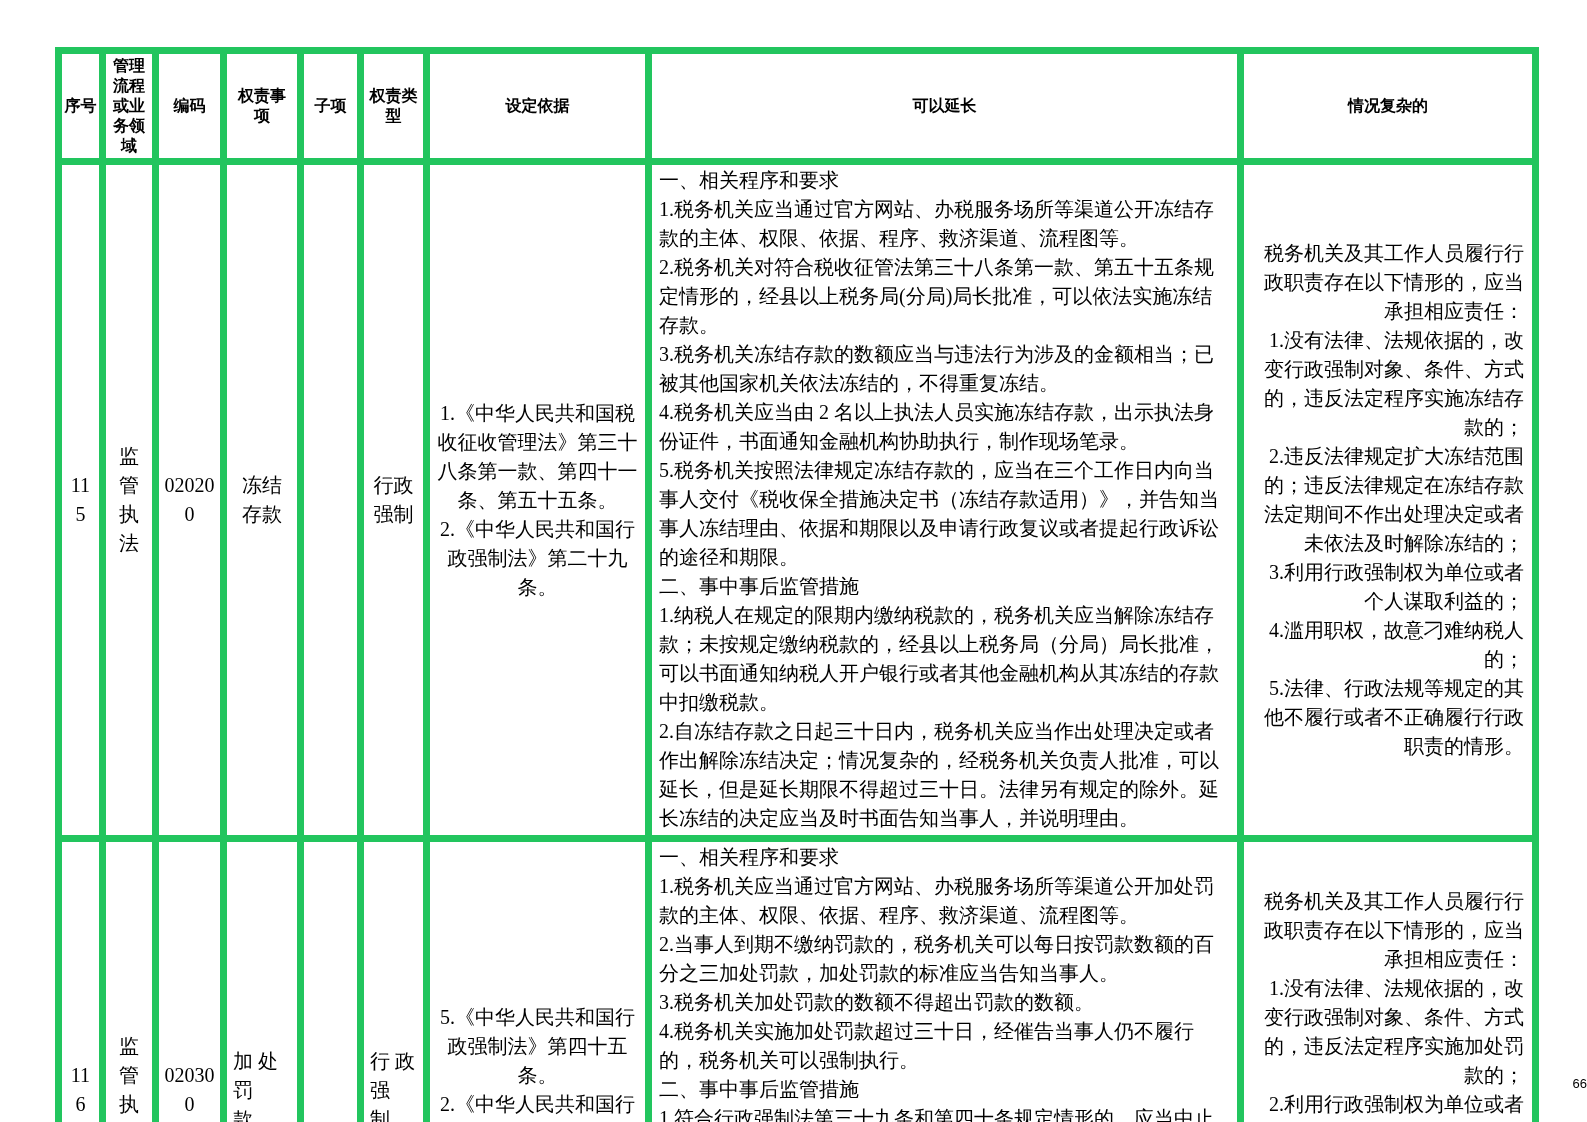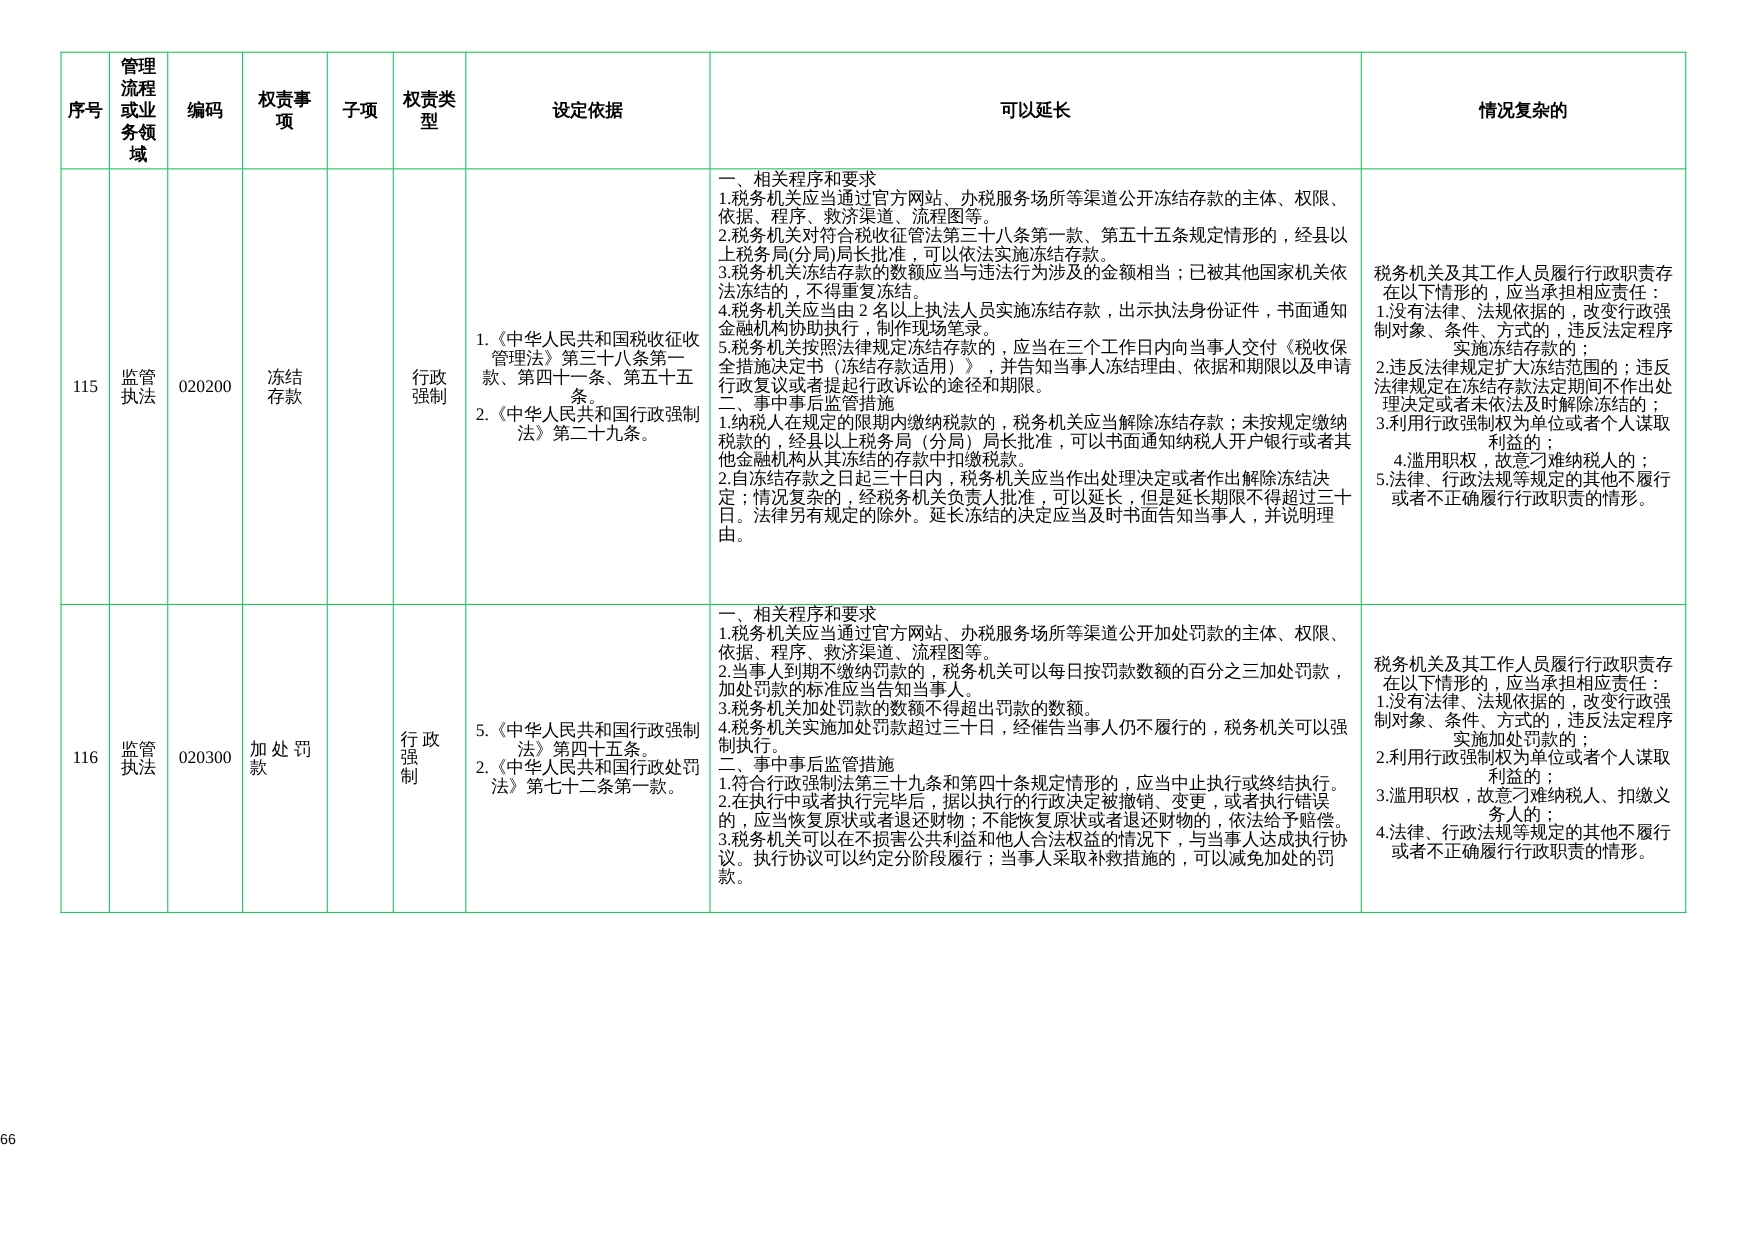--- a/index.html
+++ b/index.html
@@ -19,38 +19,38 @@
   }
   table.resp-table {
     position: absolute;
     left: 55px;
     top: 47px;
     width: 1477px;
     border-collapse: collapse;
     table-layout: fixed;
   }
   .resp-table th, .resp-table td {
-    border: 1px solid #22c55e;
+    border: 7px solid #22c55e;
     box-sizing: border-box;
     overflow: hidden;
   }
   .resp-table thead tr { height: 106px; }
   .resp-table th {
     font-family: "Liberation Sans", "DejaVu Sans", sans-serif;
     font-weight: bold;
     font-size: 16px;
     line-height: 20px;
     text-align: center;
     vertical-align: middle;
     white-space: pre-line;
     padding: 2px 2px;
   }
   .resp-table td {
-    font-size: 16px;
-    line-height: 17px;
+    font-size: 20px;
+    line-height: 29px;
     white-space: pre-line;
     word-break: break-all;
   }
   tr.data-row-1 { height: 396px; }
   tr.data-row-2 { height: 280px; }
   td.cell-center {
     text-align: center;
     vertical-align: middle;
     padding: 2px 4px;
   }
@@ -63,30 +63,30 @@
     text-align: center;
     vertical-align: middle;
     padding: 2px 7px;
   }
   td.cell-method {
     text-align: left;
     vertical-align: top;
     padding: 1px 7px 2px 7px;
   }
   td.cell-account {
-    text-align: center;
+    text-align: right;
     vertical-align: middle;
     padding: 2px 8px;
   }
   .page-number {
     position: absolute;
     left: 0;
     right: 0;
-    top: 1028px;
-    text-align: left;
+    top: 1076px;
+    text-align: right;
     font-family: "Liberation Sans", "DejaVu Sans", sans-serif;
     font-size: 13px;
     color: #000000;
   }
 </style>
 </head>
 <body>
 
 <div class="sheet">
 

